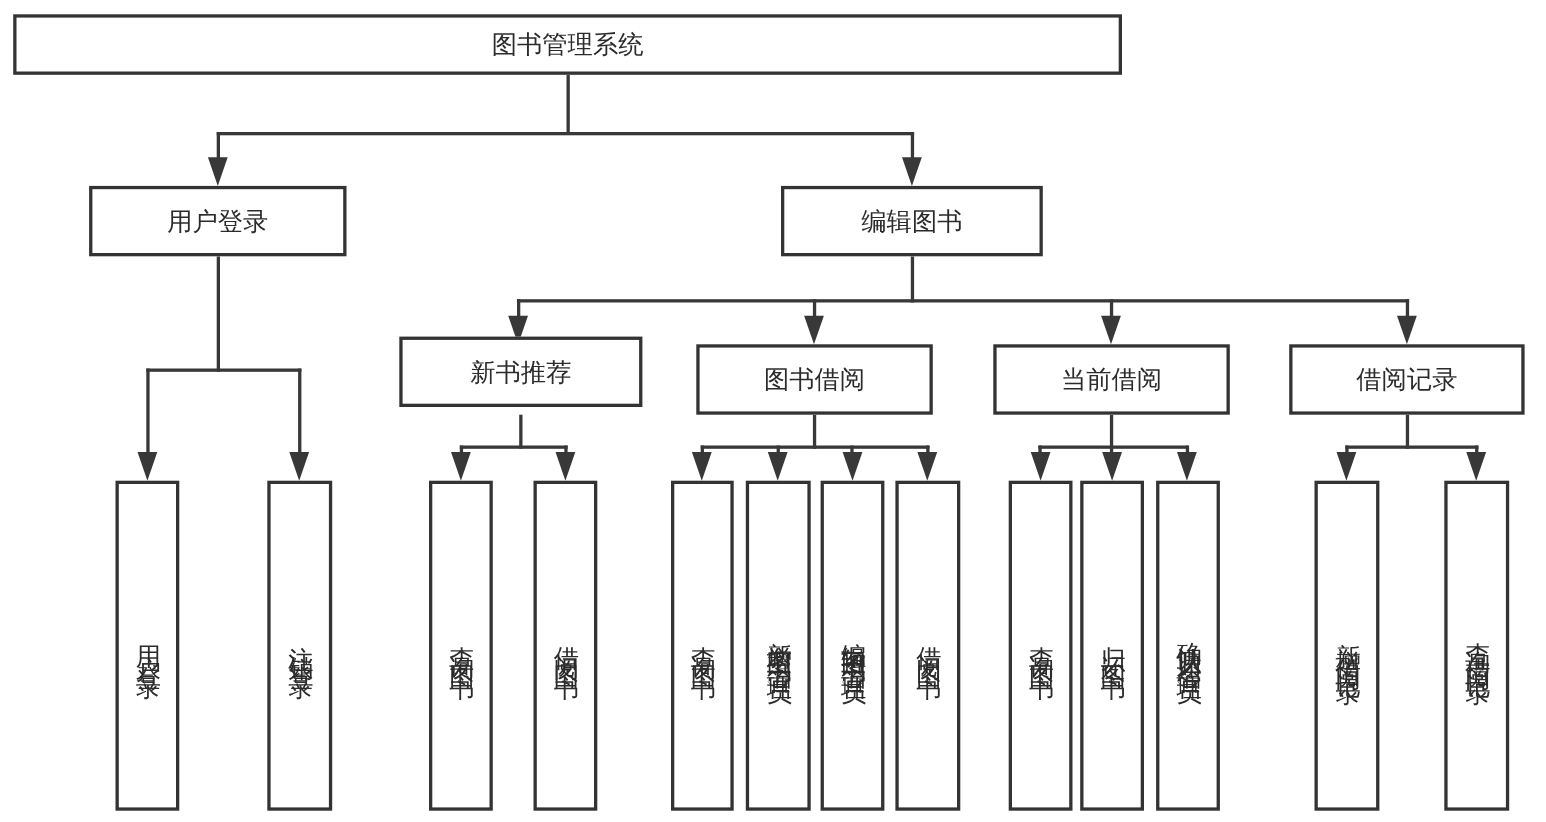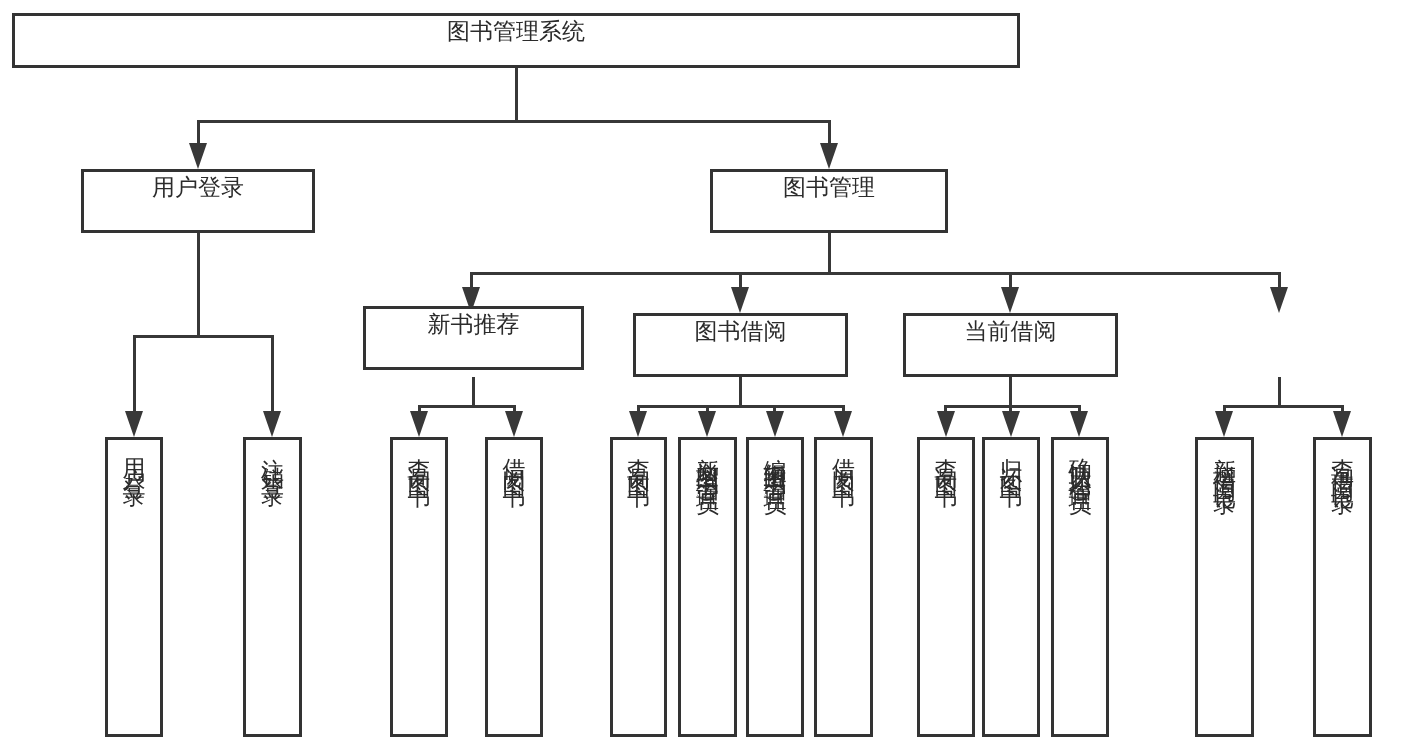--- a/index.html
+++ b/index.html
@@ -17,20 +17,21 @@
     height:747px;
     background:var(--background);
     overflow:hidden;
   }
   .box{
     position:absolute;
     box-sizing:border-box;
     border:3px solid var(--border);
     background:#fff;
     display:flex;
+    align-items:center;
     justify-content:center;
     color:var(--text);
     font-size:23px;
     z-index:2;
   }
   .vtext{
     writing-mode:vertical-rl;
     text-orientation:mixed;
     line-height:1;
   }
@@ -70,21 +71,21 @@
   <div class="hl" style="left:197px;top:120px;width:634px;"></div>
   <div class="vl" style="left:197px;top:120px;height:25px;"></div>
   <div class="ar" style="left:189px;top:143px;"></div>
   <div class="vl" style="left:828px;top:120px;height:25px;"></div>
   <div class="ar" style="left:820px;top:143px;"></div>
 
   <div class="box" style="left:81px;top:169px;width:234px;height:64px;">
     <span>用户登录</span>
   </div>
   <div class="box" style="left:710px;top:169px;width:238px;height:64px;">
-    <span>图书管理</span>
+    <span>编辑图书</span>
   </div>
 
   <div class="vl" style="left:197px;top:233px;height:105px;"></div>
   <div class="hl" style="left:133px;top:335px;width:141px;"></div>
   <div class="vl" style="left:133px;top:335px;height:78px;"></div>
   <div class="ar" style="left:125px;top:411px;"></div>
   <div class="vl" style="left:271px;top:335px;height:78px;"></div>
   <div class="ar" style="left:263px;top:411px;"></div>
 
   <div class="vl" style="left:828px;top:233px;height:42px;"></div>
@@ -99,20 +100,23 @@
   <div class="ar" style="left:1270px;top:287px;"></div>
 
   <div class="box" style="left:363px;top:306px;width:221px;height:64px;">
     <span>新书推荐</span>
   </div>
   <div class="box" style="left:903px;top:313px;width:215px;height:64px;">
     <span>当前借阅</span>
   </div>
   <div class="box" style="left:633px;top:313px;width:215px;height:64px;">
     <span>图书借阅</span>
+  </div>
+  <div class="box" style="left:1172px;top:313px;width:214px;height:64px;">
+    <span>借阅记录</span>
   </div>
 
   <div class="vl" style="left:472px;top:377px;height:31px;"></div>
   <div class="hl" style="left:418px;top:405px;width:98px;"></div>
   <div class="vl" style="left:418px;top:405px;height:9px;"></div>
   <div class="ar" style="left:410px;top:411px;"></div>
   <div class="vl" style="left:513px;top:405px;height:9px;"></div>
   <div class="ar" style="left:505px;top:411px;"></div>
 
   <div class="vl" style="left:739px;top:377px;height:31px;"></div>

